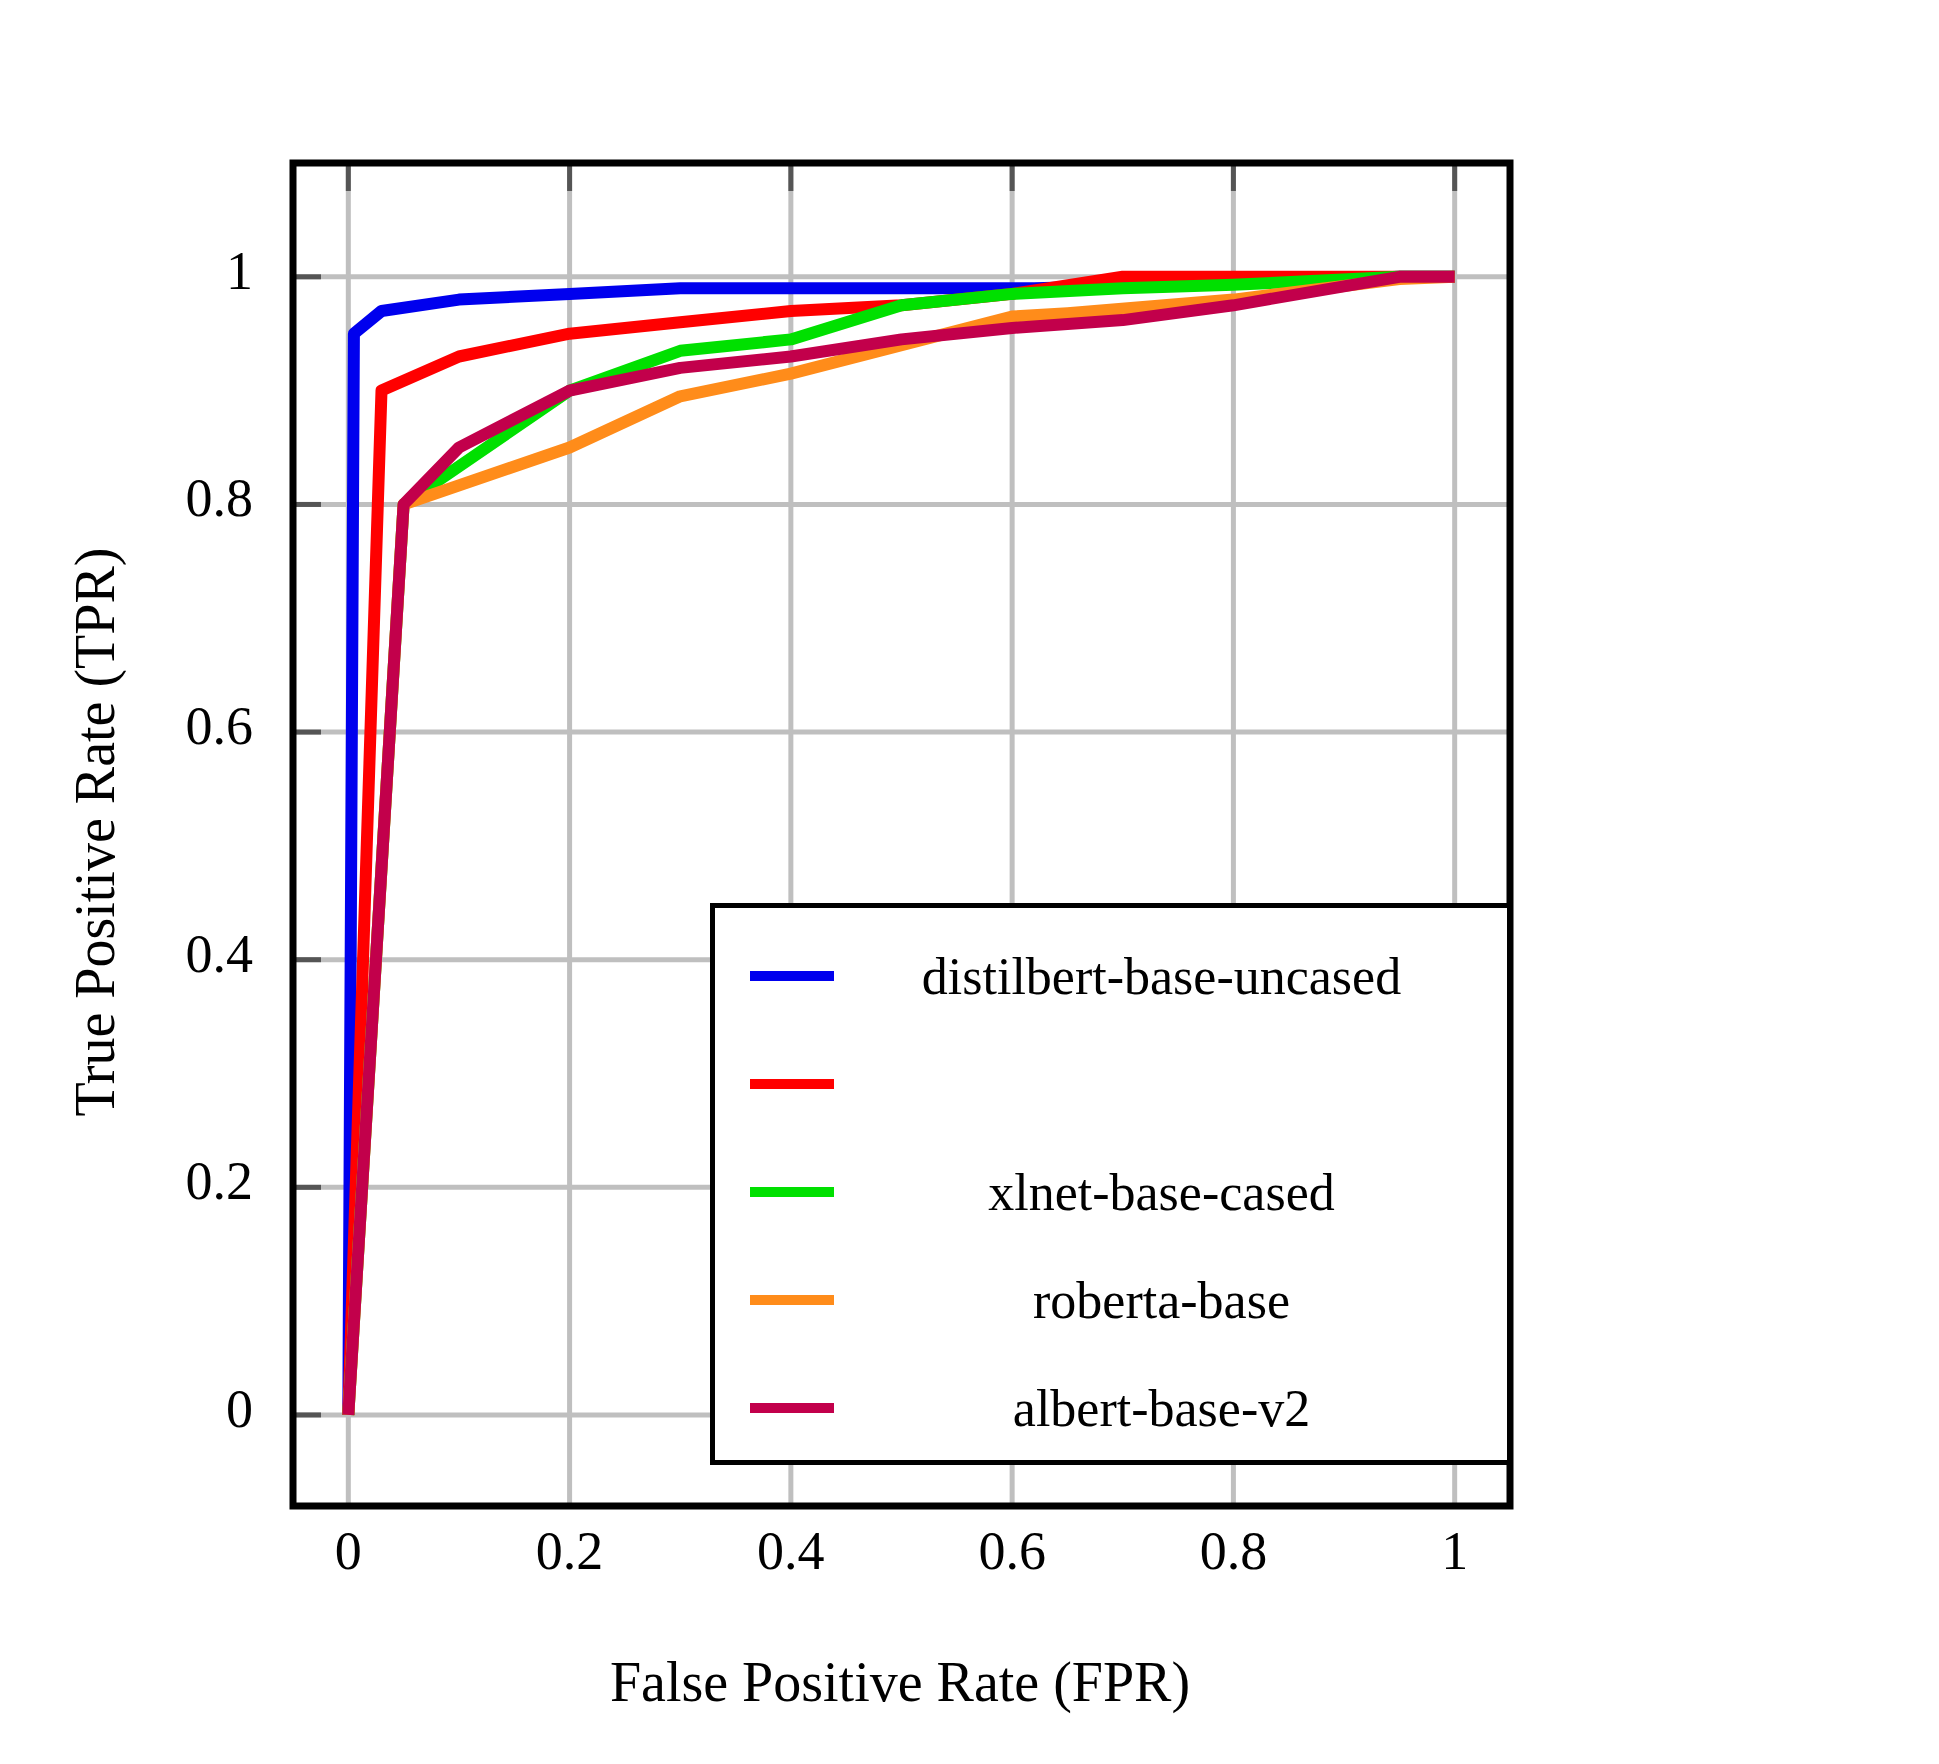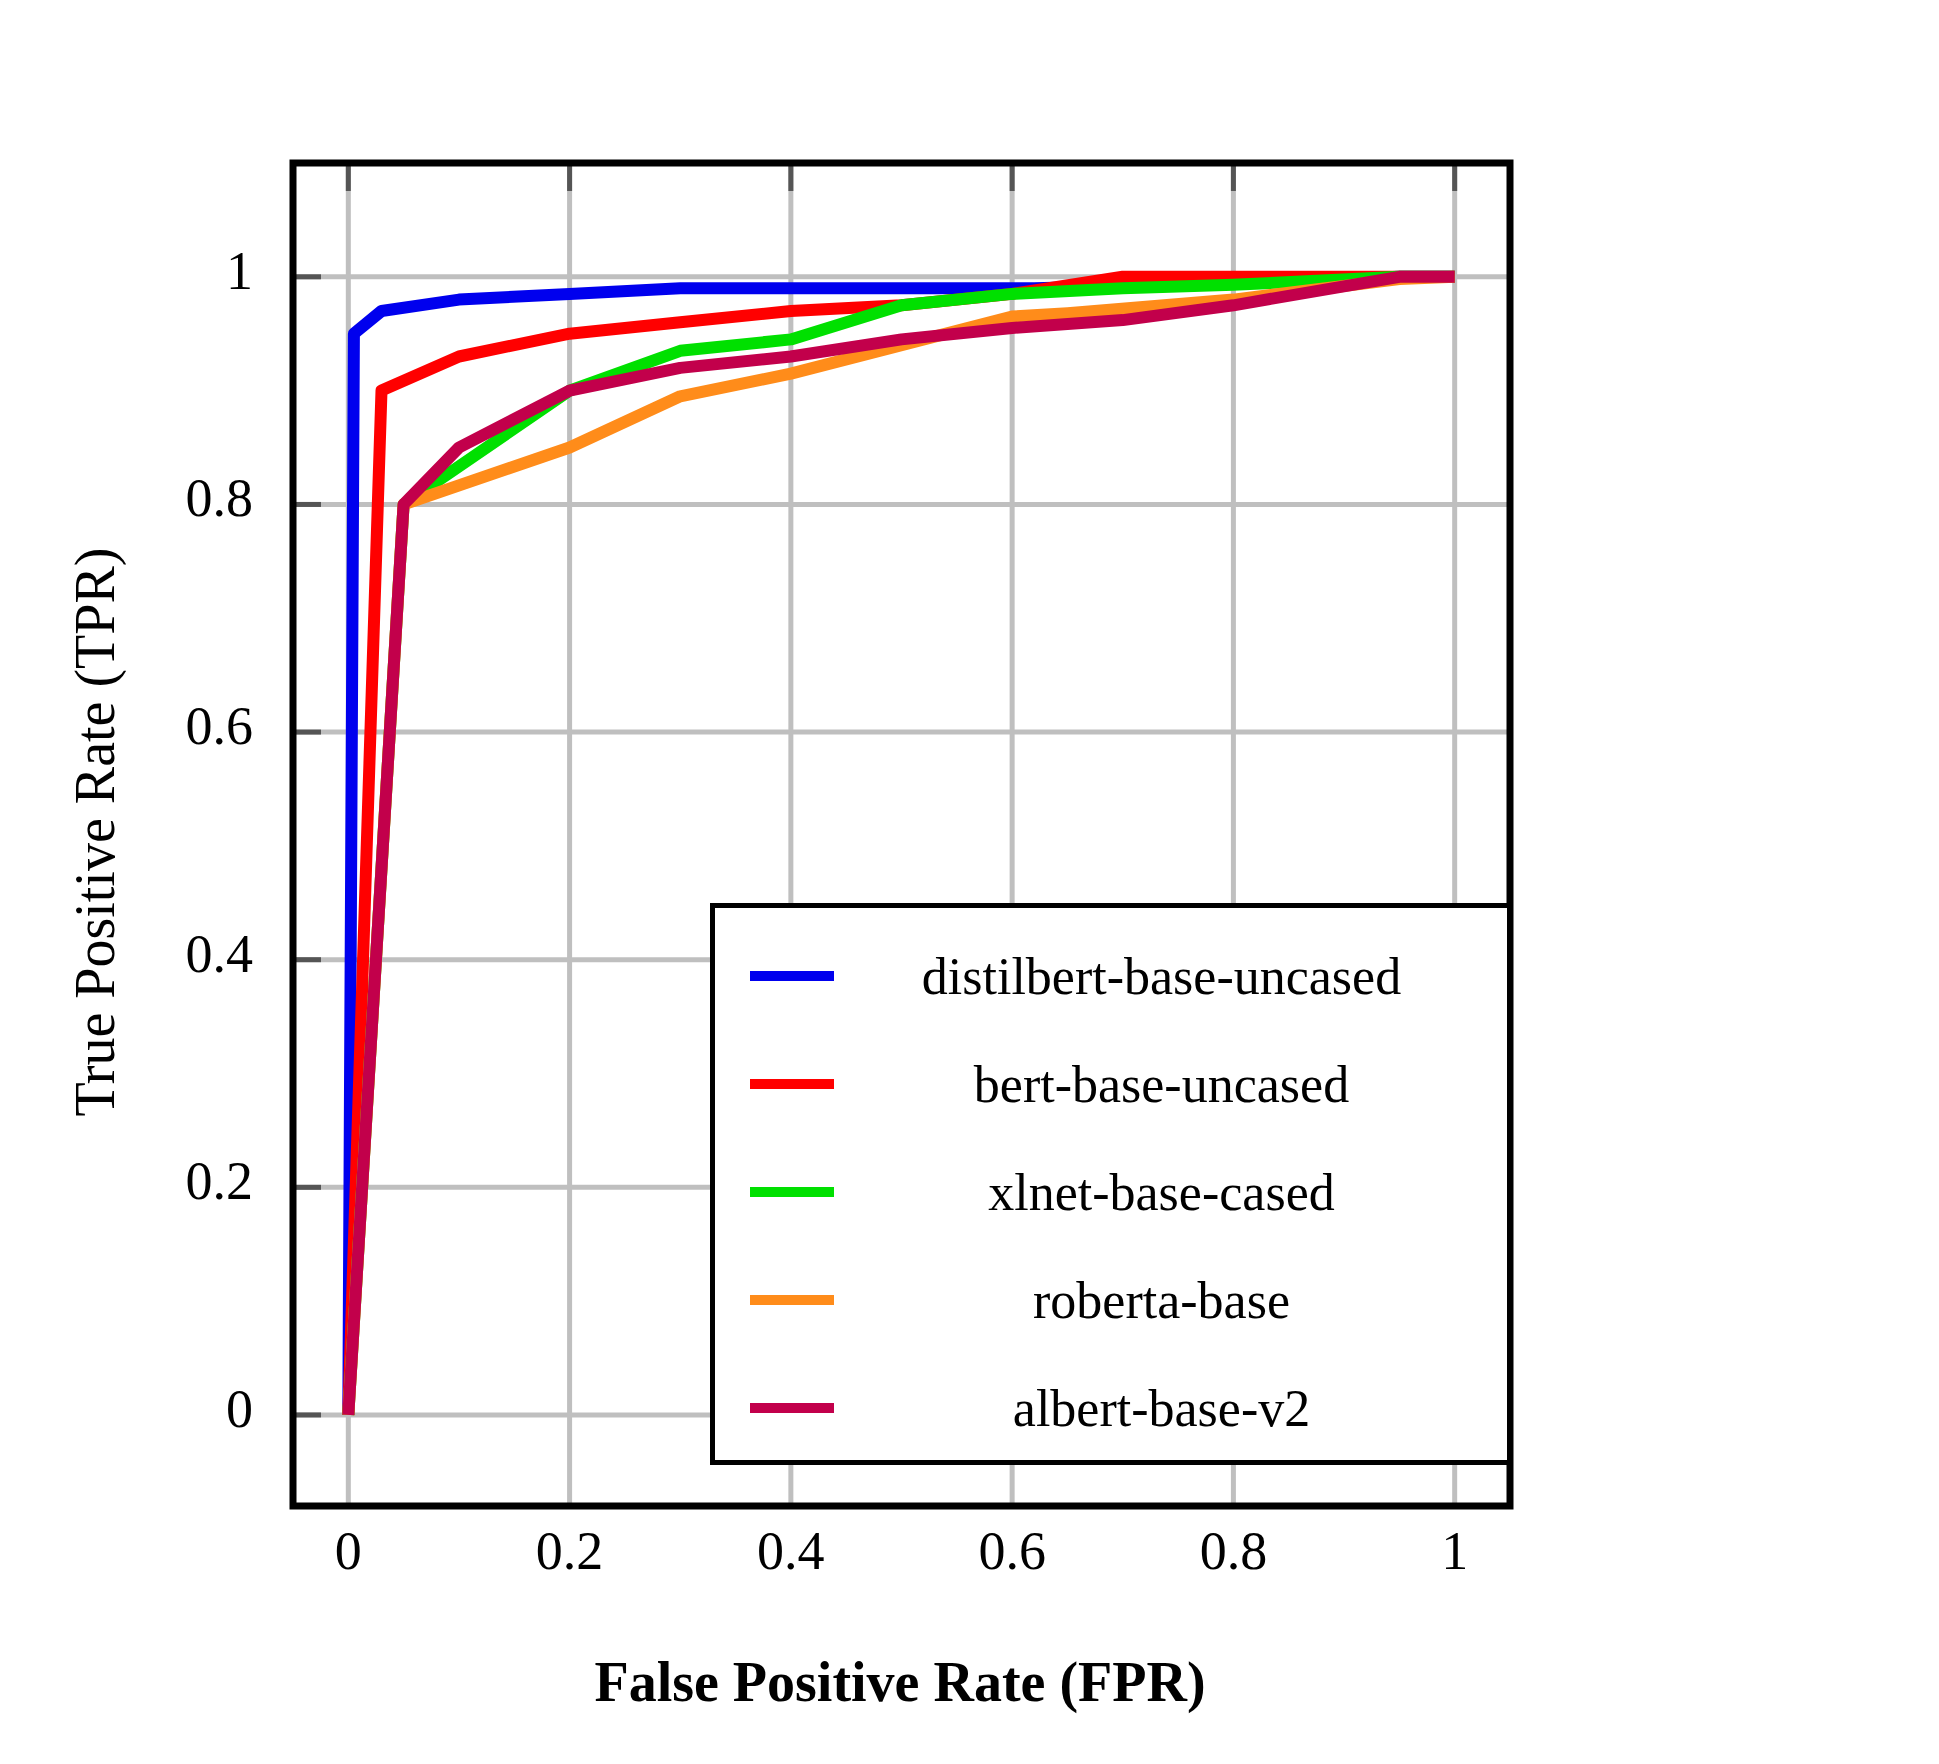--- a/index.html
+++ b/index.html
@@ -40,21 +40,20 @@
     position: absolute;
     font-size: 56px;
     font-family: "Liberation Serif", "DejaVu Serif", serif;
     white-space: nowrap;
   }
   #xlabel {
     left: 0;
     top: 1650px;
     width: 1800px;
     text-align: center;
-    font-weight: bold;
   }
   #ylabel {
     left: -455px;
     top: 800px;
     width: 1100px;
     text-align: center;
     transform: rotate(-90deg);
     transform-origin: center center;
   }
   .tick-label {
@@ -169,21 +168,20 @@
   <div class="axis-label" id="xlabel">False Positive Rate (FPR)</div>
   <div class="axis-label" id="ylabel">True Positive Rate (TPR)</div>
 
   <div id="legend-box">
       <div class="legend-row" style="top: 12px;">
         <span class="legend-swatch" style="background: rgb(0, 0, 238);"></span>
         <span class="legend-text">distilbert-base-uncased</span>
       </div>
       <div class="legend-row" style="top: 120px;">
         <span class="legend-swatch" style="background: rgb(255, 0, 0);"></span>
-        <span class="legend-text">bert-base-uncased</span>
       </div>
       <div class="legend-row" style="top: 228px;">
         <span class="legend-swatch" style="background: rgb(0, 224, 0);"></span>
         <span class="legend-text">xlnet-base-cased</span>
       </div>
       <div class="legend-row" style="top: 336px;">
         <span class="legend-swatch" style="background: rgb(255, 140, 26);"></span>
         <span class="legend-text">roberta-base</span>
       </div>
       <div class="legend-row" style="top: 444px; justify-content: flex-end;">

